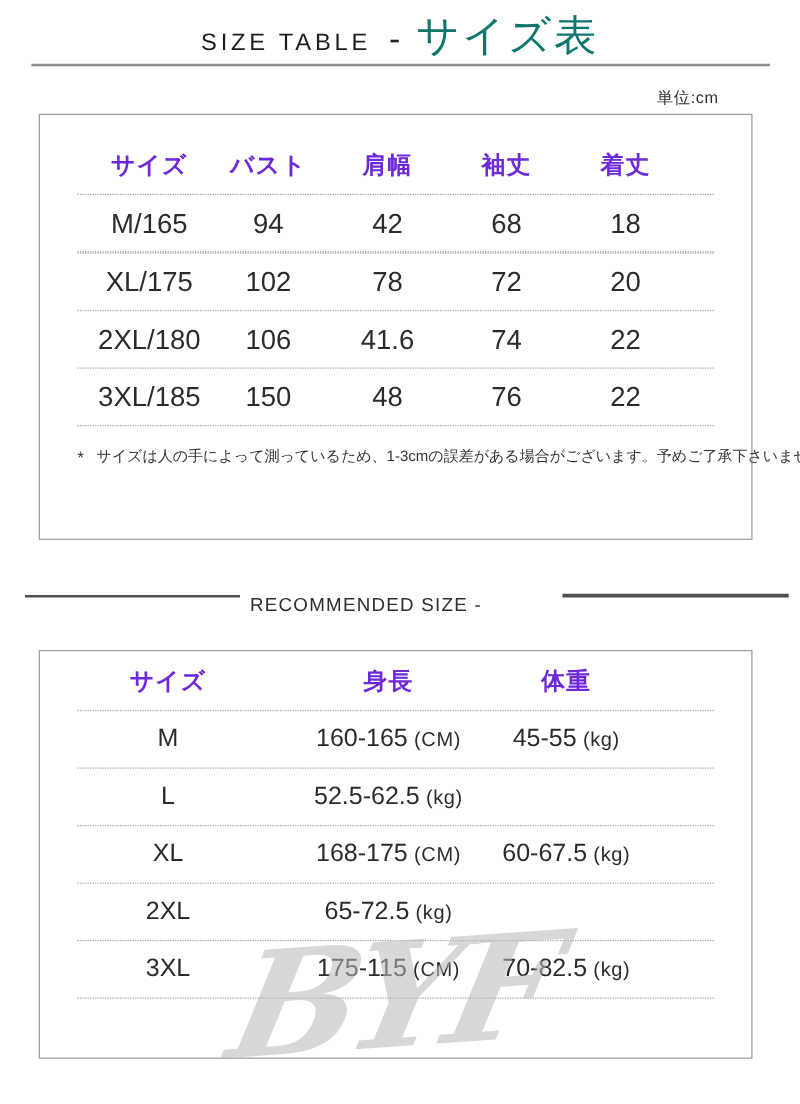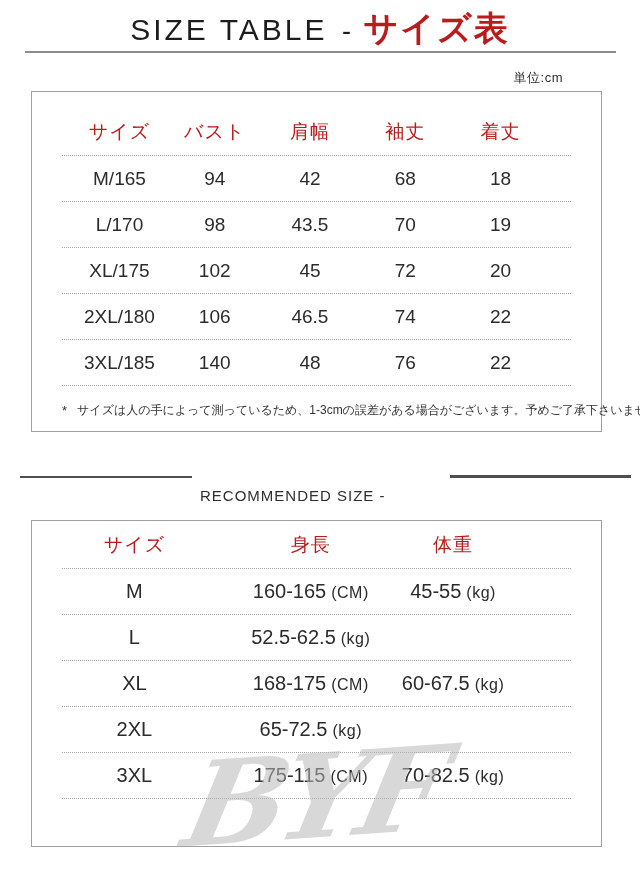--- a/index.html
+++ b/index.html
@@ -1,57 +1,57 @@
 <!DOCTYPE html>
 <html><head>
 <meta charset="utf-8">
 <style>
   html,body{margin:0;padding:0;background:#ffffff;}
   body{font-family:"Liberation Sans","DejaVu Sans",sans-serif;color:#2b2b2b;}
   .canvas{position:relative;width:640px;height:883px;background:#ffffff;overflow:hidden;margin:0 auto;}
 
   
   .title-wrap{position:absolute;top:6px;left:0;width:100%;text-align:center;white-space:nowrap;}
-  .title-en{font-size:30px;letter-spacing:3px;color:#1d1d1d;vertical-align:baseline;}
+  .title-en{font-size:19px;letter-spacing:3px;color:#1d1d1d;vertical-align:baseline;}
   .title-dash{font-size:27px;color:#1d1d1d;margin:0 8px 0 10px;vertical-align:baseline;}
-  .title-ja{font-size:34px;font-weight:bold;color:#b91c1c;letter-spacing:2px;vertical-align:baseline;}
+  .title-ja{font-size:34px;font-weight:normal;color:#0f766e;letter-spacing:2px;vertical-align:baseline;}
   .title-underline{position:absolute;top:51px;left:25px;width:591px;height:0;border-top:2px solid #8d8d8d;}
 
   
-  .unit-label{position:absolute;top:69px;right:77px;font-size:13px;color:#2e2e2e;letter-spacing:0.5px;}
+  .unit-label{position:absolute;top:69px;right:65px;font-size:13px;color:#2e2e2e;letter-spacing:0.5px;}
 
   
   .tbox{position:absolute;left:31px;width:569px;border:1px solid #a0a0a0;background:#fff;box-sizing:content-box;}
   .box1{top:91px;height:339px;}
   .box2{top:520px;height:325px;}
 
   .dotline{border-top:1px dotted #a3a3a3;height:0;margin:0 30px;}
 
   .trow{display:grid;align-items:center;}
   .t1grid{grid-template-columns:repeat(5,18%);padding-left:7%;}
   .t2grid{grid-template-columns:36% 26% 24%;}
 
   .thead1{height:63px;align-items:end;padding-bottom:10px;box-sizing:border-box;}
   .t1row{height:45px;}
   .thead2{height:47px;align-items:end;padding-bottom:10px;box-sizing:border-box;}
   .t2row{height:45px;}
 
-  .tcell{text-align:center;font-size:19px;color:#2b2b2b;white-space:nowrap;}
-  .thcell{text-align:center;font-size:19px;font-weight:400;color:#b91c1c;white-space:nowrap;letter-spacing:1px;}
+  .tcell{text-align:center;font-size:22px;color:#2b2b2b;white-space:nowrap;}
+  .thcell{text-align:center;font-size:19px;font-weight:700;color:#6d28d9;white-space:nowrap;letter-spacing:1px;}
   .t2row .tcell{font-size:20px;}
   .unit{font-size:16px;color:#2b2b2b;margin-left:5px;letter-spacing:0.5px;}
 
   
   .note-row{height:49px;display:flex;align-items:center;padding:0 14px 0 30px;box-sizing:border-box;}
   .note-mark{font-size:13px;margin-right:10px;color:#333;}
   .note-text{font-size:12px;color:#333;letter-spacing:0;white-space:nowrap;}
 
   
   .div-line-left{position:absolute;top:476px;left:20px;width:172px;height:2px;background:#4f4f4f;}
-  .div-label{position:absolute;top:487px;left:200px;font-size:15px;letter-spacing:1px;color:#2e2e2e;white-space:nowrap;}
+  .div-label{position:absolute;top:476px;left:200px;font-size:15px;letter-spacing:1px;color:#2e2e2e;white-space:nowrap;}
   .div-line-right{position:absolute;top:475px;left:450px;width:181px;height:3px;background:#4f4f4f;}
 
   
   .watermark{position:absolute;top:738px;left:190px;font-family:"DejaVu Serif","Liberation Serif",serif;
              font-style:italic;font-weight:bold;font-size:118px;line-height:1;color:#b9b9b9;opacity:0.55;
              letter-spacing:-6px;transform:skewX(-16deg) rotate(-4deg);z-index:5;pointer-events:none;}
 </style>
 </head>
 <body>
 
@@ -78,50 +78,43 @@
 
     <div class="trow t1grid t1row">
       <div class="tcell">M/165</div>
       <div class="tcell">94</div>
       <div class="tcell">42</div>
       <div class="tcell">68</div>
       <div class="tcell">18</div>
     </div>
     <div class="dotline"></div>
 
-    <div class="trow t1grid t1row">
-      <div class="tcell">L/170</div>
-      <div class="tcell">98</div>
-      <div class="tcell">43.5</div>
-      <div class="tcell">70</div>
-      <div class="tcell">19</div>
-    </div>
     <div class="dotline"></div>
 
     <div class="trow t1grid t1row">
       <div class="tcell">XL/175</div>
       <div class="tcell">102</div>
-      <div class="tcell">45</div>
+      <div class="tcell">78</div>
       <div class="tcell">72</div>
       <div class="tcell">20</div>
     </div>
     <div class="dotline"></div>
 
     <div class="trow t1grid t1row">
       <div class="tcell">2XL/180</div>
       <div class="tcell">106</div>
-      <div class="tcell">46.5</div>
+      <div class="tcell">41.6</div>
       <div class="tcell">74</div>
       <div class="tcell">22</div>
     </div>
     <div class="dotline"></div>
 
     <div class="trow t1grid t1row">
       <div class="tcell">3XL/185</div>
-      <div class="tcell">140</div>
+      <div class="tcell">150</div>
       <div class="tcell">48</div>
       <div class="tcell">76</div>
       <div class="tcell">22</div>
     </div>
     <div class="dotline"></div>
 
     <div class="note-row">
       <span class="note-mark">*</span>
       <span class="note-text">サイズは人の手によって測っているため、1-3cmの誤差がある場合がございます。予めご了承下さいませ。</span>
     </div>

